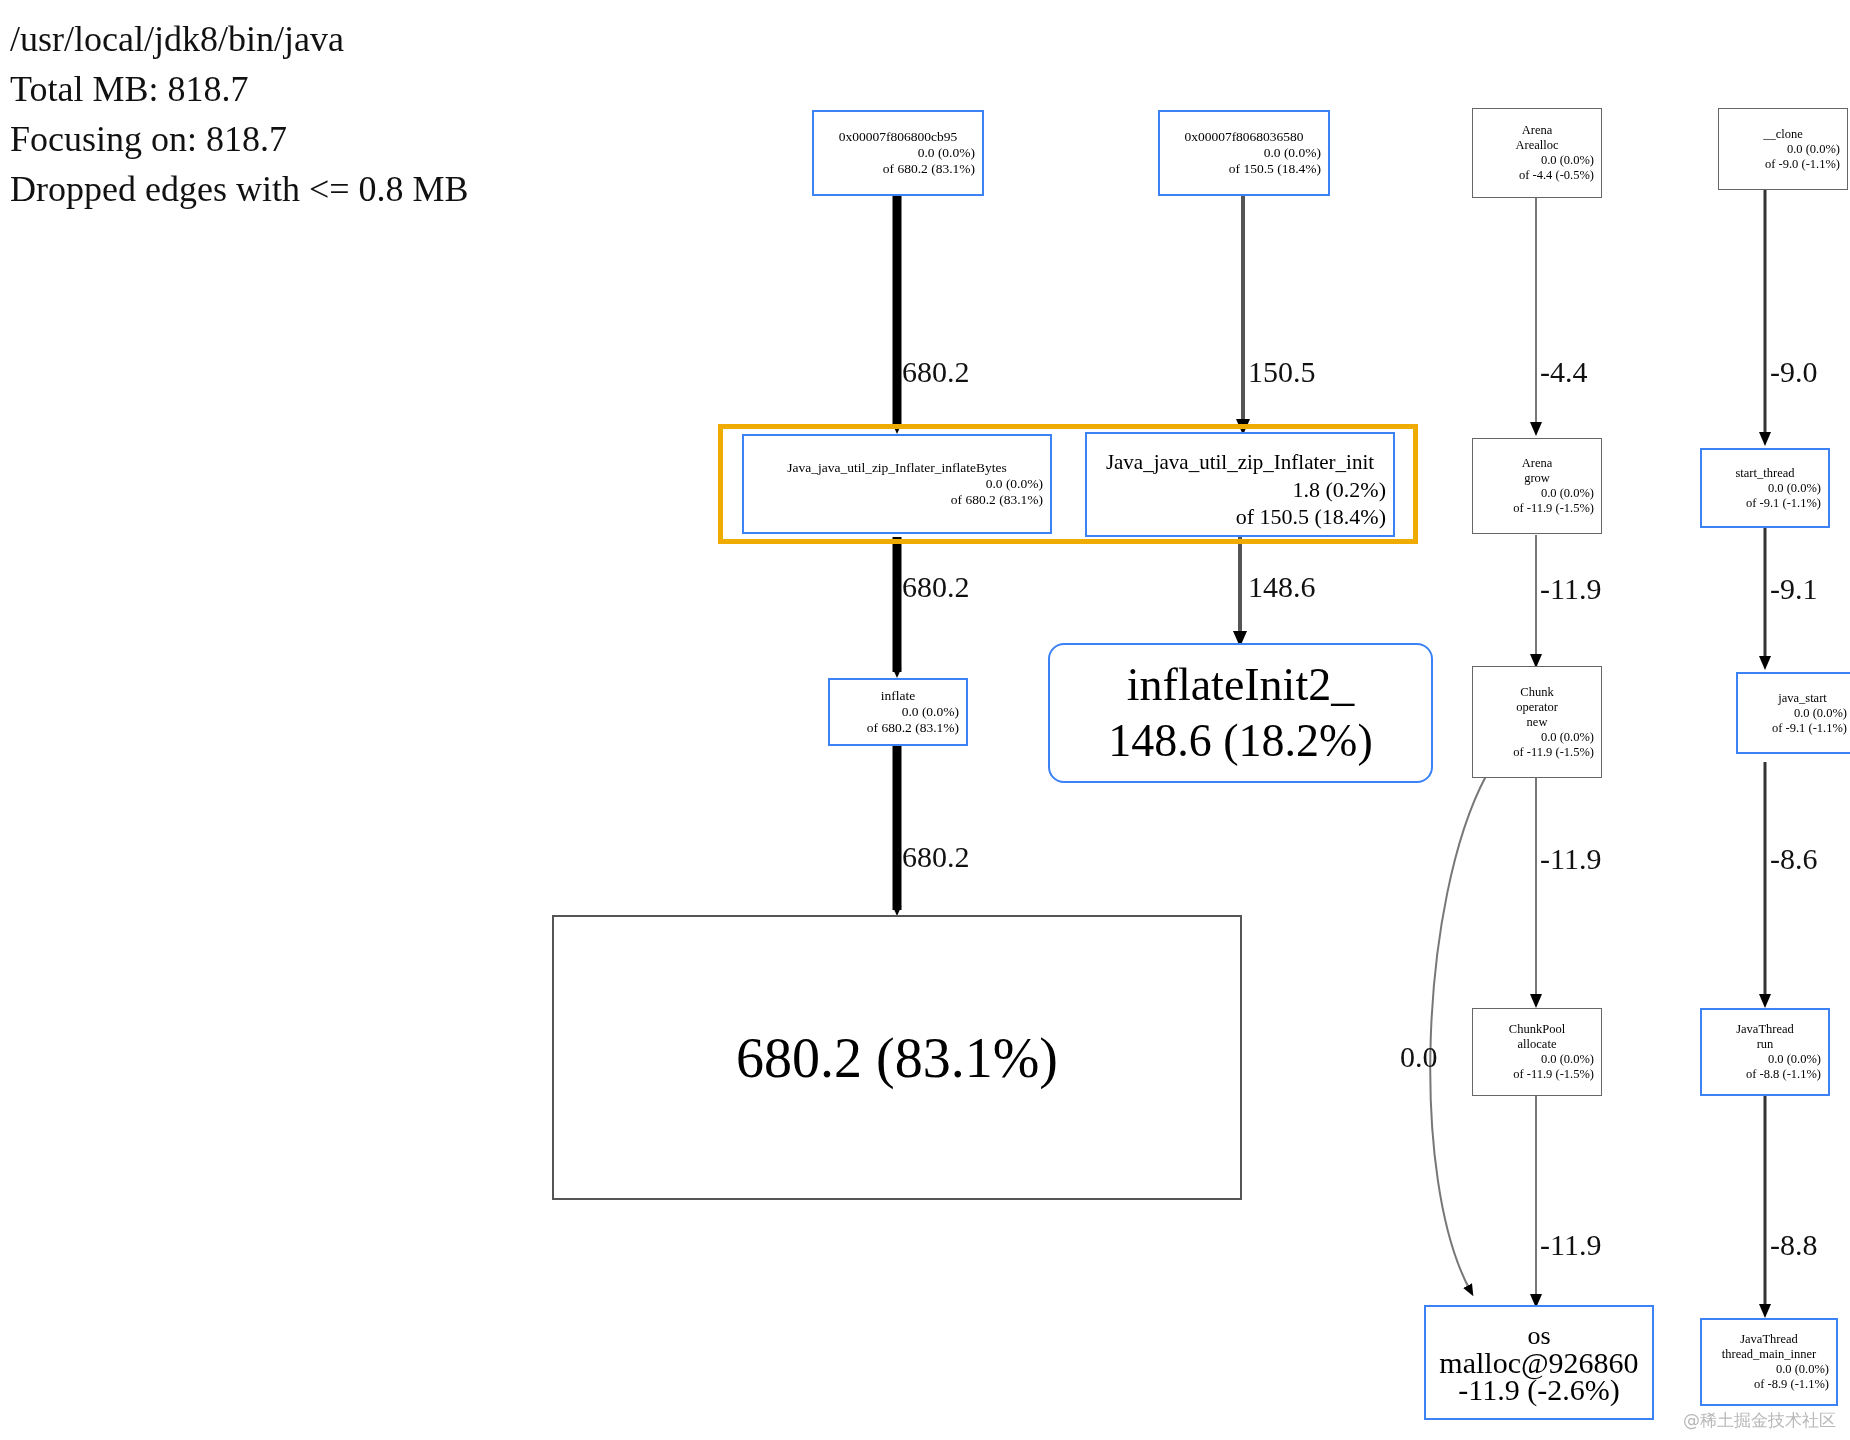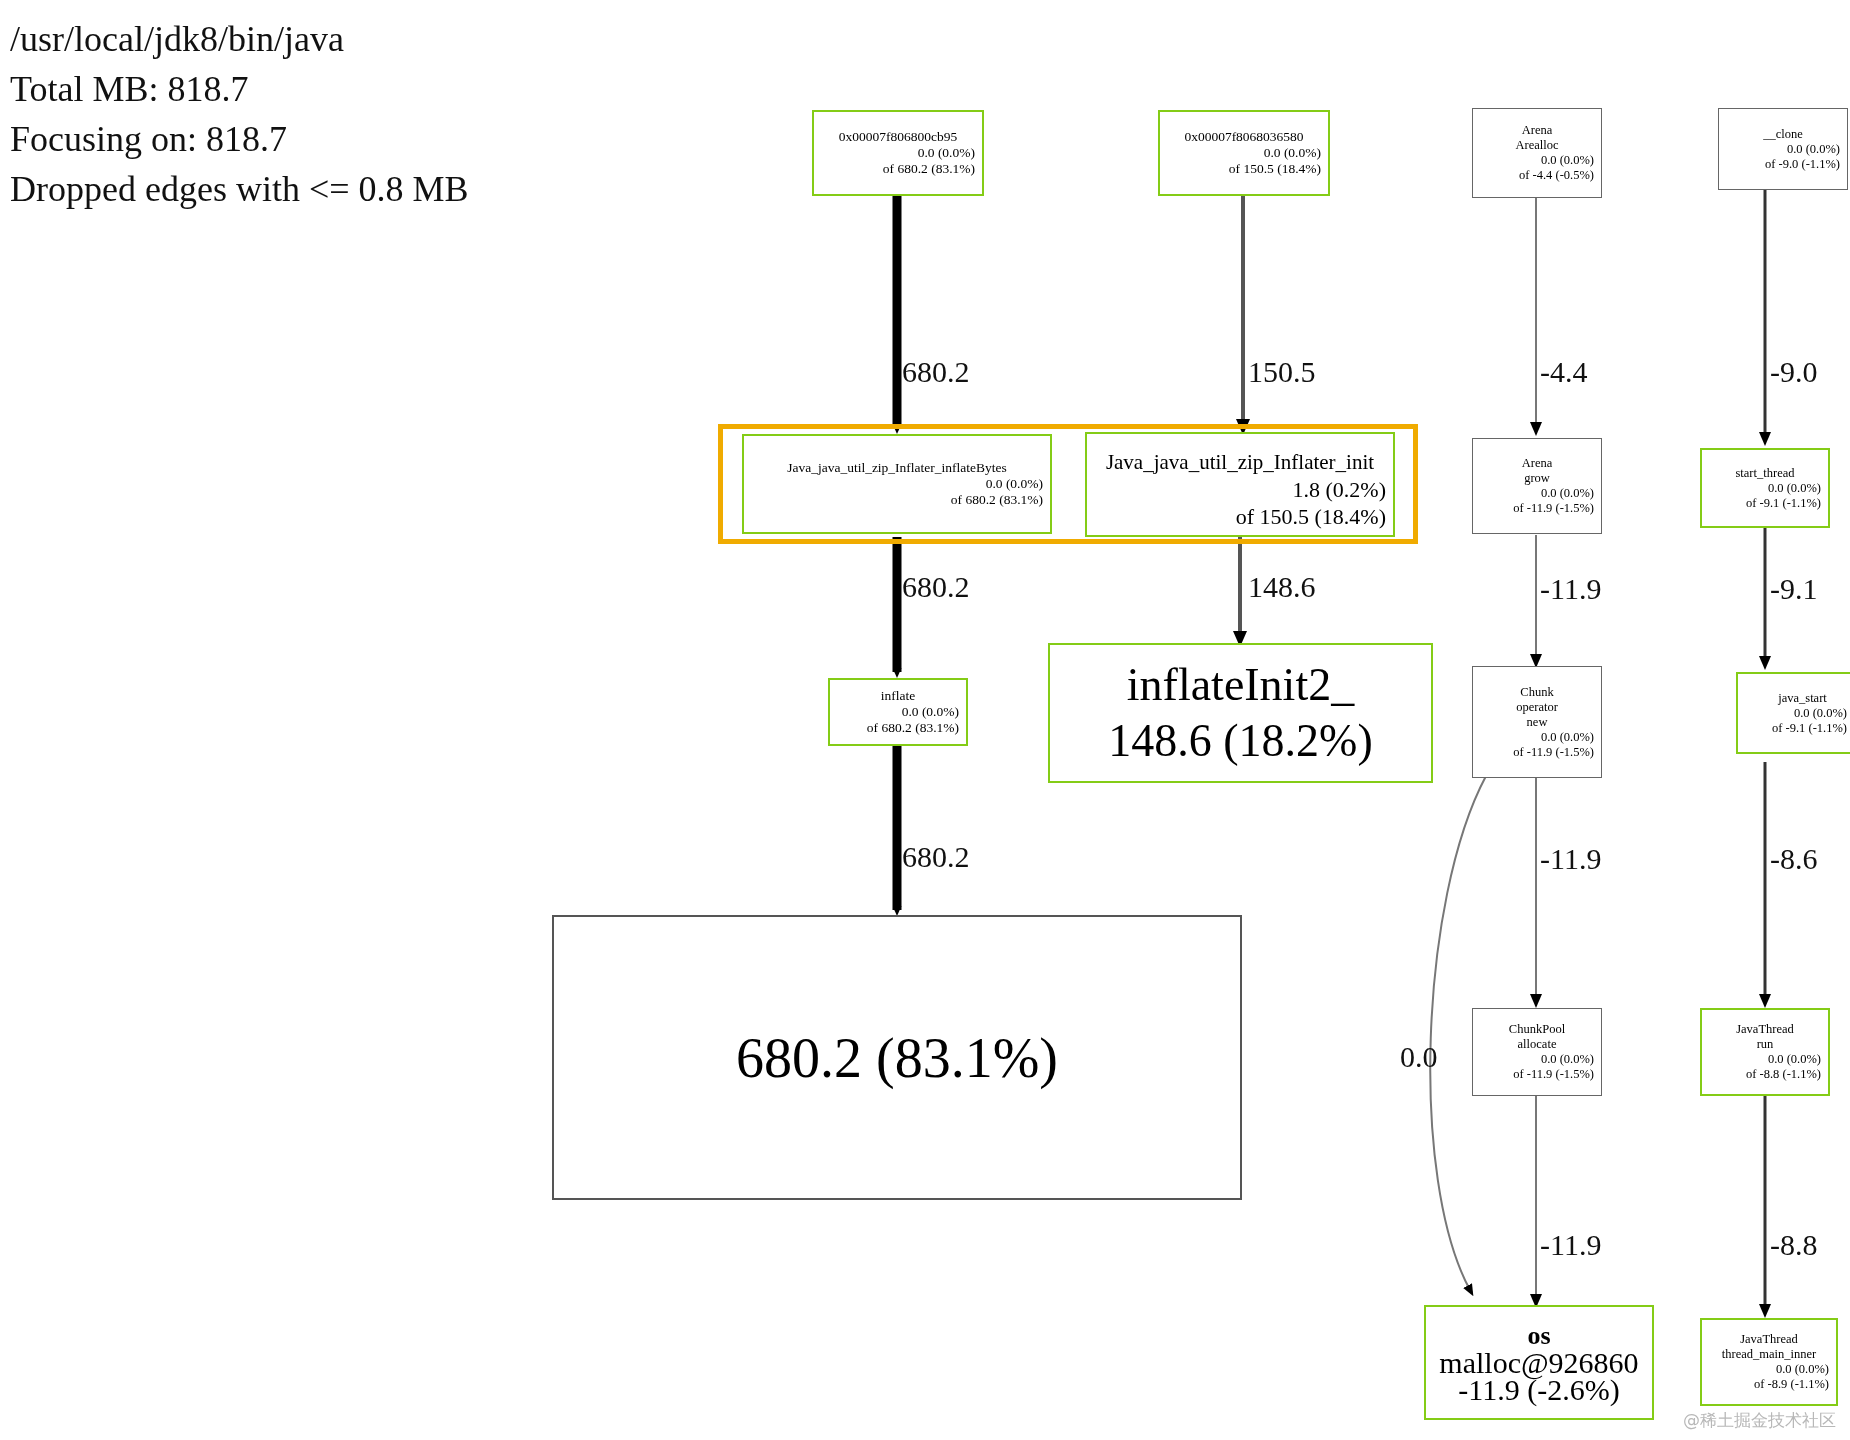--- a/index.html
+++ b/index.html
@@ -32,21 +32,21 @@
     font-size: 36px;
     line-height: 50px;
     white-space: nowrap;
     color: #111;
   }
   
   .node {
     position: absolute;
     box-sizing: border-box;
     background: #ffffff;
-    border: 2px solid #84cc16;
+    border: 2px solid #3b82f6;
     display: flex;
     flex-direction: column;
     justify-content: center;
     text-align: right;
     padding: 3px 7px;
     z-index: 5;
   }
   .node .ttl {
     text-align: center;
     white-space: nowrap;
@@ -203,21 +203,21 @@
     <div class="v">0.0 (0.0%)</div>
     <div class="o">of -9.1 (-1.1%)</div>
   </div>
 
   <div class="node sm" style="left:828px; top:678px; width:140px; height:68px;">
     <div class="ttl">inflate</div>
     <div class="v">0.0 (0.0%)</div>
     <div class="o">of 680.2 (83.1%)</div>
   </div>
 
-  <div class="node md" style="left:1048px; top:643px; width:385px; height:140px;">
+  <div class="node md" style="left:1048px; top:643px; width:385px; height:140px;border-radius:16px;">
     <div class="ttl">inflateInit2_</div>
     <div class="v">148.6 (18.2%)</div>
   </div>
 
   <div class="node xs thin" style="left:1472px; top:666px; width:130px; height:112px;">
     <div class="ttl">Chunk</div>
     <div class="ttl">operator</div>
     <div class="ttl">new</div>
     <div class="v">0.0 (0.0%)</div>
     <div class="o">of -11.9 (-1.5%)</div>
@@ -241,21 +241,21 @@
     <div class="ttl">run</div>
     <div class="v">0.0 (0.0%)</div>
     <div class="o">of -8.8 (-1.1%)</div>
   </div>
 
   <div class="node lg" style="left:552px; top:915px; width:690px; height:285px;">
     <div class="v">680.2 (83.1%)</div>
   </div>
 
   <div class="node mid" style="left:1424px; top:1305px; width:230px; height:115px;">
-    <div class="ttl" style="font-size:26px;font-weight:bold;">os</div>
+    <div class="ttl" style="font-size:26px;">os</div>
     <div class="ttl" style="font-size:30px;">malloc@926860</div>
     <div class="v" style="font-size:30px;">-11.9 (-2.6%)</div>
   </div>
 
   <div class="node xs" style="left:1700px; top:1318px; width:138px; height:88px;">
     <div class="ttl">JavaThread</div>
     <div class="ttl">thread_main_inner</div>
     <div class="v">0.0 (0.0%)</div>
     <div class="o">of -8.9 (-1.1%)</div>
   </div>

